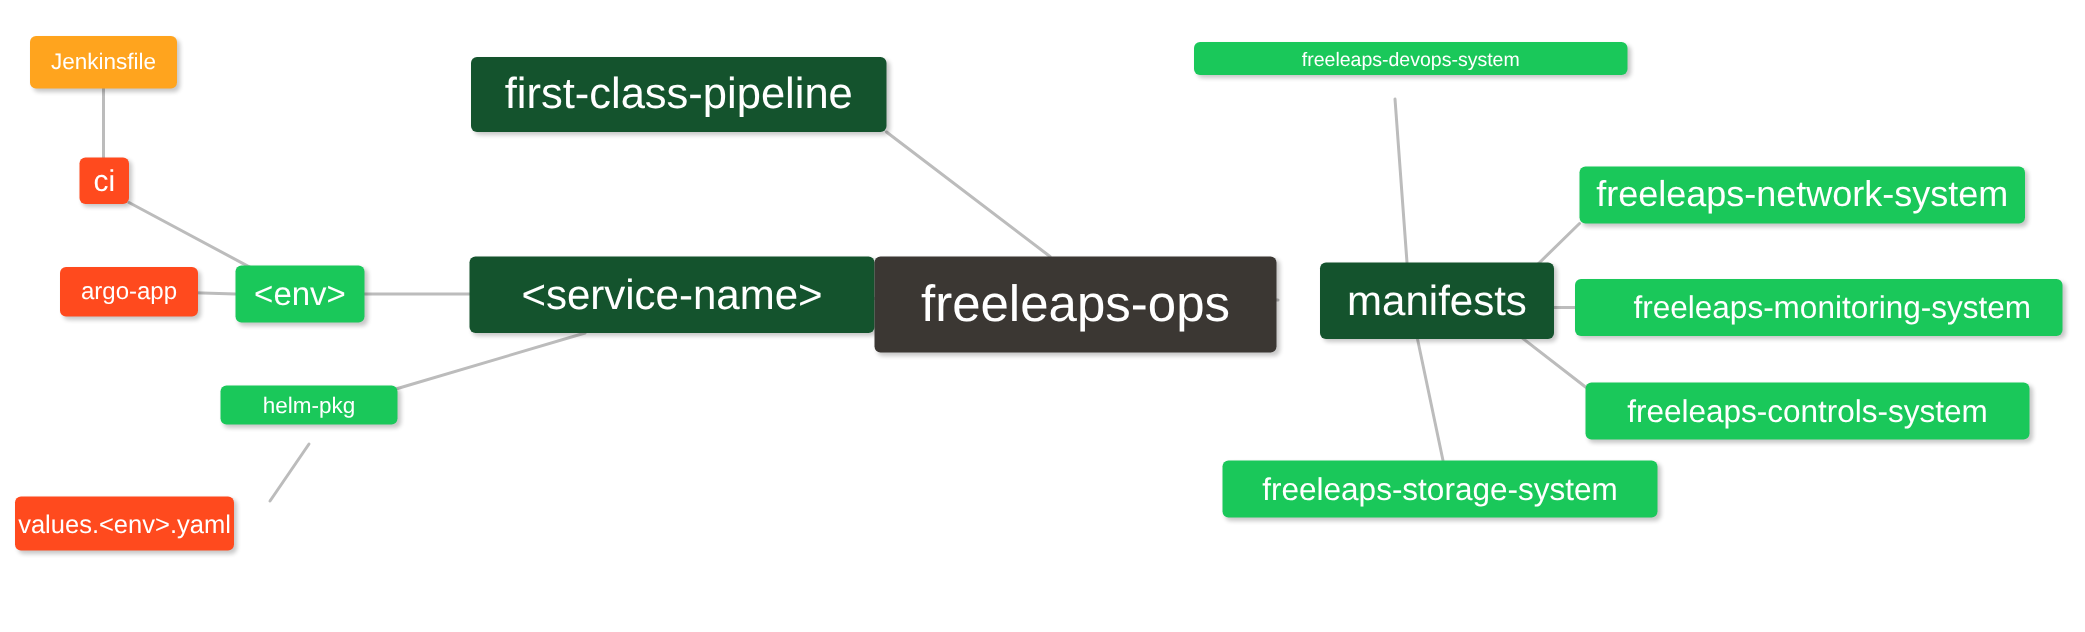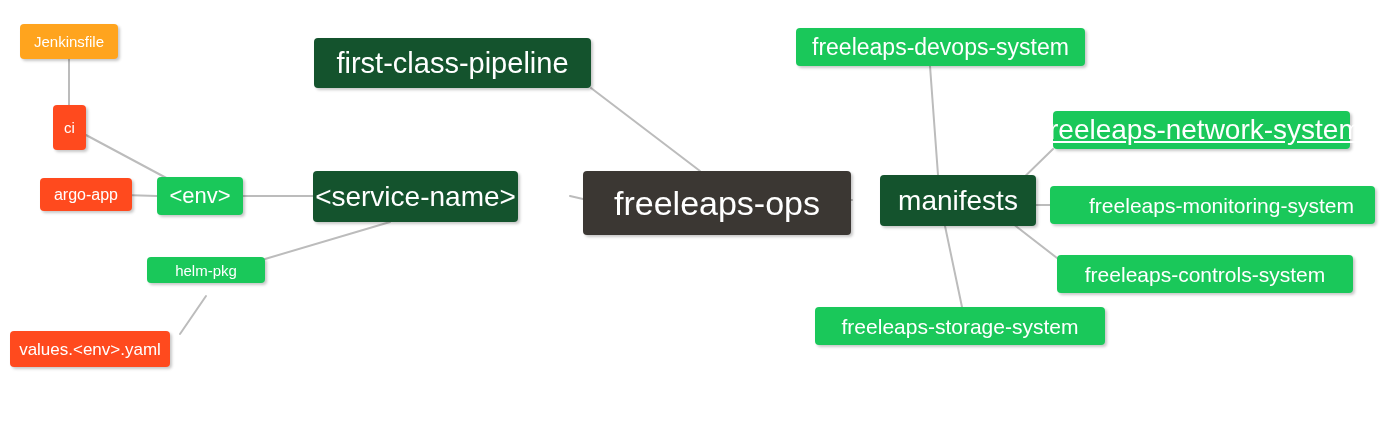--- a/index.html
+++ b/index.html
@@ -77,28 +77,28 @@
       <path class="edge" d="M 570,196 L 583,199"></path>
       <path class="edge" d="M 845,200 L 852,200"></path>
       <path class="edge" d="M 938,175 L 930,66"></path>
       <path class="edge" d="M 1008,193 L 1053,149"></path>
       <path class="edge" d="M 1008,205 L 1050,205"></path>
       <path class="edge" d="M 1008,220 L 1057,258"></path>
       <path class="edge" d="M 945,226 L 962,307"></path>
     </svg>
   <div id="node-layer">
       <div class="node n-orange" style="left: 20px; top: 24px; width: 98px; height: 35px; font-size: 15px;">Jenkinsfile</div>
-      <div class="node n-red" style="left: 53px; top: 105px; width: 33px; height: 45px; font-size: 15px;">ci</div>
+      <div class="node n-red" style="left: 53px; top: 105px; width: 33px; height: 31px; font-size: 20px;">ci</div>
       <div class="node n-red" style="left: 40px; top: 178px; width: 92px; height: 33px; font-size: 16px;">argo-app</div>
       <div class="node n-green" style="left: 157px; top: 177px; width: 86px; height: 38px; font-size: 22px;">&lt;env&gt;</div>
       <div class="node n-green" style="left: 147px; top: 257px; width: 118px; height: 26px; font-size: 15px;">helm-pkg</div>
-      <div class="node n-red" style="left: 10px; top: 331px; width: 160px; height: 36px; font-size: 17px;">values.&lt;env&gt;.yaml</div>
+      <div class="node n-red" style="left: 10px; top: 331px; width: 146px; height: 36px; font-size: 17px;">values.&lt;env&gt;.yaml</div>
       <div class="node n-blue" style="left: 314px; top: 38px; width: 277px; height: 50px; font-size: 29px;">first-class-pipeline</div>
-      <div class="node n-blue" style="left: 313px; top: 171px; width: 205px; height: 51px; font-size: 28px;">&lt;service-name&gt;</div>
+      <div class="node n-blue" style="left: 313px; top: 171px; width: 270px; height: 51px; font-size: 28px;">&lt;service-name&gt;</div>
       <div class="node n-root" style="left: 583px; top: 171px; width: 268px; height: 64px; font-size: 34px;">freeleaps-ops</div>
       <div class="node n-blue" style="left: 880px; top: 175px; width: 156px; height: 51px; font-size: 28px;">manifests</div>
-      <div class="node n-green" style="left: 796px; top: 28px; width: 289px; height: 38px; font-size: 23px;">freeleaps-devops-system</div>
-      <div class="node n-green" style="left: 1053px; top: 111px; width: 297px; height: 38px; font-size: 28px; text-decoration: underline;">freeleaps-network-system</div>
+      <div class="node n-green" style="left: 796px; top: 28px; width: 289px; height: 22px; font-size: 13px;">freeleaps-devops-system</div>
+      <div class="node n-green" style="left: 1053px; top: 111px; width: 297px; height: 38px; font-size: 24px;">freeleaps-network-system</div>
       <div class="node n-green" style="left: 1050px; top: 186px; width: 325px; height: 38px; font-size: 21px; padding-left: 28px;">freeleaps-monitoring-system</div>
       <div class="node n-green" style="left: 1057px; top: 255px; width: 296px; height: 38px; font-size: 21px;">freeleaps-controls-system</div>
       <div class="node n-green" style="left: 815px; top: 307px; width: 290px; height: 38px; font-size: 21px;">freeleaps-storage-system</div>
     </div>
 </div>
 
 </body></html>

